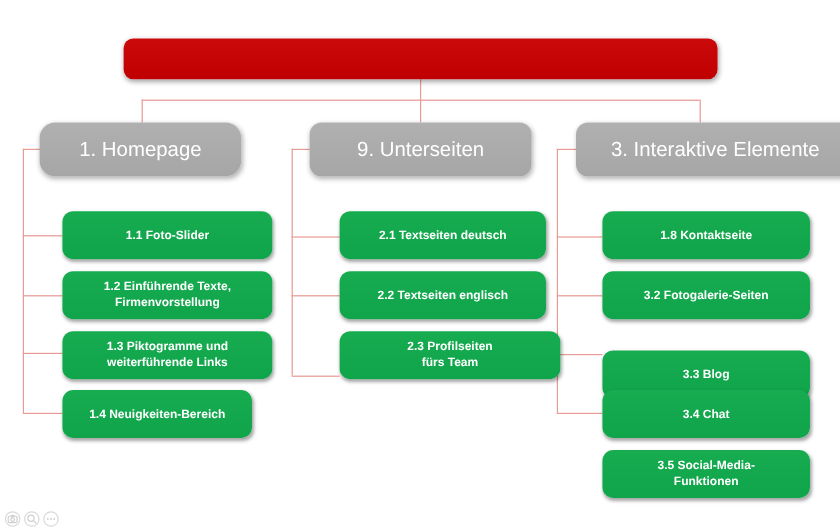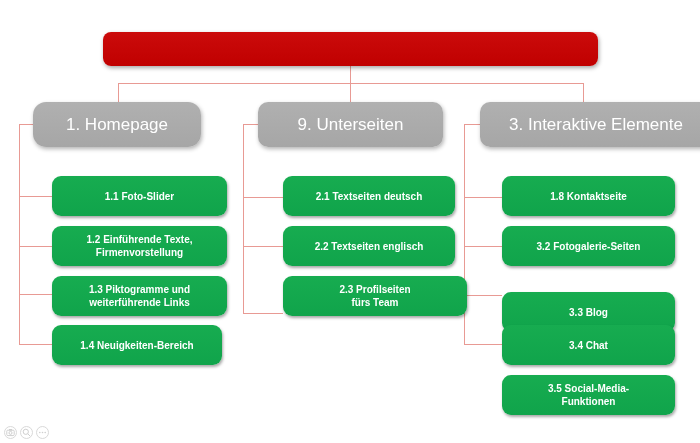--- a/index.html
+++ b/index.html
@@ -114,21 +114,21 @@
         <span>1.1 Foto-Slider</span>
       </div>
       <div class="child-node" style="left: 52px; width: 175px; top: 226px;">
         <span>1.2 Einführende Texte,
 Firmenvorstellung</span>
       </div>
       <div class="child-node" style="left: 52px; width: 175px; top: 276px;">
         <span>1.3 Piktogramme und
 weiterführende Links</span>
       </div>
-      <div class="child-node" style="left: 52px; width: 170px; top: 325px;">
+      <div class="child-node" style="left: 52px; width: 158px; top: 325px;">
         <span>1.4 Neuigkeiten-Bereich</span>
       </div>
       <div class="branch-header" style="left: 258px; width: 185px;">
         <span>9. Unterseiten</span>
       </div>
       <div class="child-node" style="left: 283px; width: 172px; top: 176px;">
         <span>2.1 Textseiten deutsch</span>
       </div>
       <div class="child-node" style="left: 283px; width: 172px; top: 226px;">
         <span>2.2 Textseiten englisch</span>

